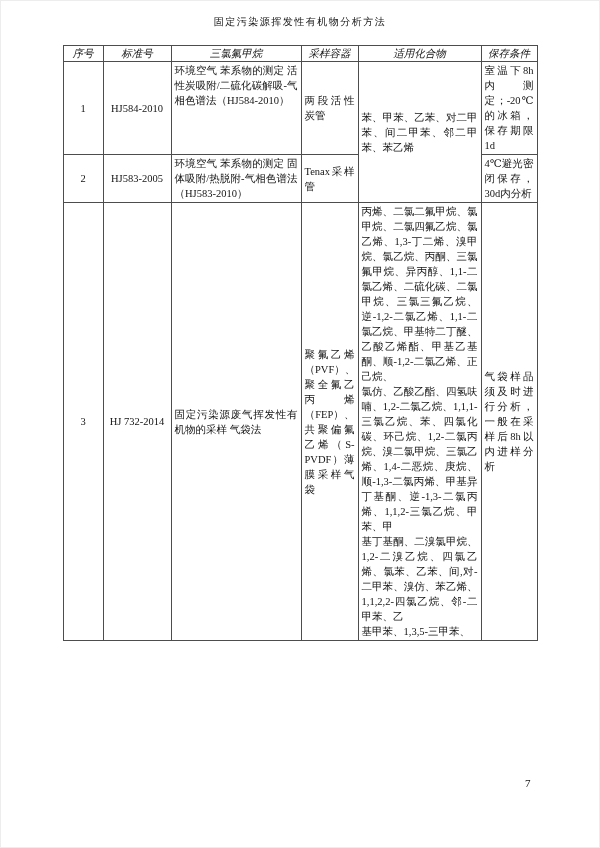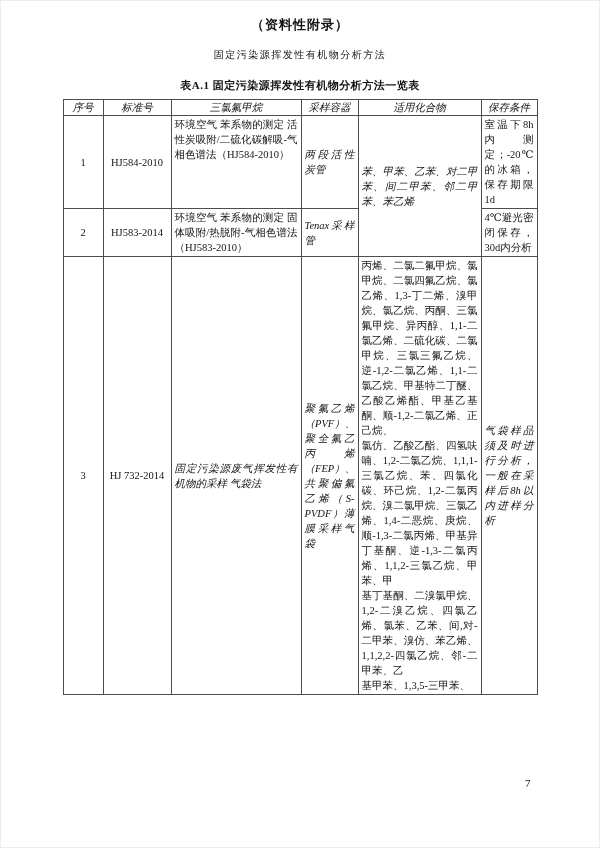--- a/index.html
+++ b/index.html
@@ -38,39 +38,37 @@
   table.main th{
     font-weight:normal;
     height:14px;
     padding:0 2px;
     text-align:center;
     vertical-align:middle;
     font-style:italic;
   }
   td.c{text-align:center;vertical-align:middle;}
   td.j{text-align:justify;vertical-align:top;}
-  td.mid{vertical-align:middle;font-style:italic;}
+  td.mid{vertical-align:middle;}
   .pre{white-space:pre-line;}
   tr.row1{height:62px;}
   tr.row2{height:45px;}
   .page-num{
     position:absolute;
     top:776px;left:524px;
     font-size:11px;
   }
 </style>
 </head>
 <body>
 
 <div class="page">
 
   <div class="titles">
-    <div class="t2">（资料性附录）</div>
     <div class="t3">固定污染源挥发性有机物分析方法</div>
-    <div class="cap">表A.1 固定污染源挥发性有机物分析方法一览表</div>
   </div>
 
   <table class="main">
     <colgroup>
       <col style="width:40px">
       <col style="width:68px">
       <col style="width:130px">
       <col style="width:57px">
       <col style="width:123px">
       <col style="width:56px">
@@ -89,21 +87,21 @@
       <tr class="row1">
         <td class="c">1</td>
         <td class="c">HJ584-2010</td>
         <td class="j">环境空气 苯系物的测定 活性炭吸附/二硫化碳解吸-气相色谱法（HJ584-2010）</td>
         <td class="j mid">两段活性炭管</td>
         <td class="j mid" rowspan="2">苯、甲苯、乙苯、对二甲苯、间二甲苯、邻二甲苯、苯乙烯</td>
         <td class="j">室温下8h内测定；-20℃的冰箱，保存期限1d</td>
       </tr>
       <tr class="row2">
         <td class="c">2</td>
-        <td class="c">HJ583-2014</td>
+        <td class="c">HJ583-2005</td>
         <td class="j">环境空气 苯系物的测定 固体吸附/热脱附-气相色谱法（HJ583-2010）</td>
         <td class="j mid">Tenax采样管</td>
         <td class="j">4℃避光密闭保存，30d内分析</td>
       </tr>
       <tr class="row3">
         <td class="c">3</td>
         <td class="c">HJ 732-2014</td>
         <td class="j mid">固定污染源废气挥发性有机物的采样 气袋法</td>
         <td class="j mid">聚氟乙烯（PVF）、聚全氟乙丙烯（FEP）、共聚偏氟乙烯（S-PVDF）薄膜采样气袋</td>
         <td class="j pre">丙烯、二氯二氟甲烷、氯甲烷、二氯四氟乙烷、氯乙烯、1,3-丁二烯、溴甲烷、氯乙烷、丙酮、三氯氟甲烷、异丙醇、1,1-二氯乙烯、二硫化碳、二氯甲烷、三氯三氟乙烷、逆-1,2-二氯乙烯、1,1-二氯乙烷、甲基特二丁醚、乙酸乙烯酯、甲基乙基酮、顺-1,2-二氯乙烯、正己烷、

